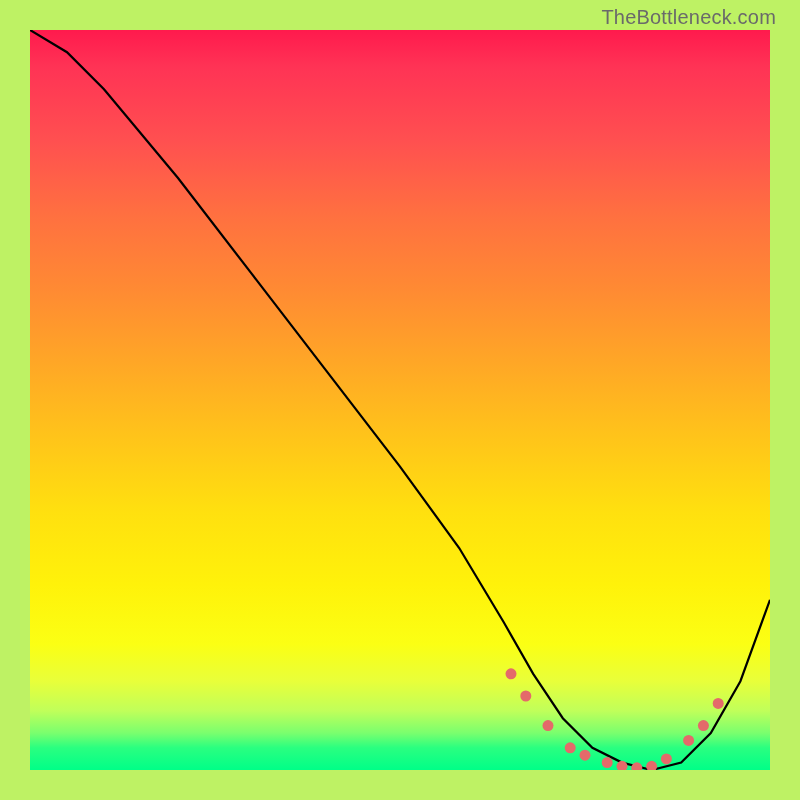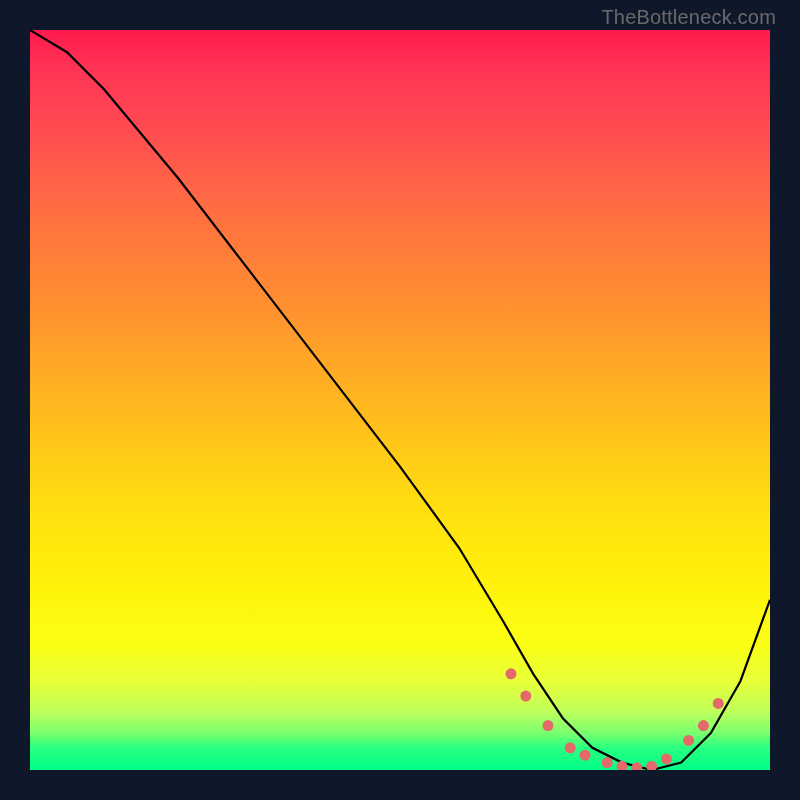--- a/index.html
+++ b/index.html
@@ -8,21 +8,21 @@
     width: 800px;
     height: 800px;
     background: #000;
     overflow: hidden;
     font-family: Arial, sans-serif;
   }
   .chart-container {
     position: relative;
     width: 800px;
     height: 800px;
-    background: #0f172a;
+    background: #bef264;
   }
   .plot-area {
     position: absolute;
     left: 30px;
     top: 30px;
     width: 740px;
     height: 740px;
     background: linear-gradient(to bottom,
       #ff1a4d 0%,
       #ff3355 5%,

